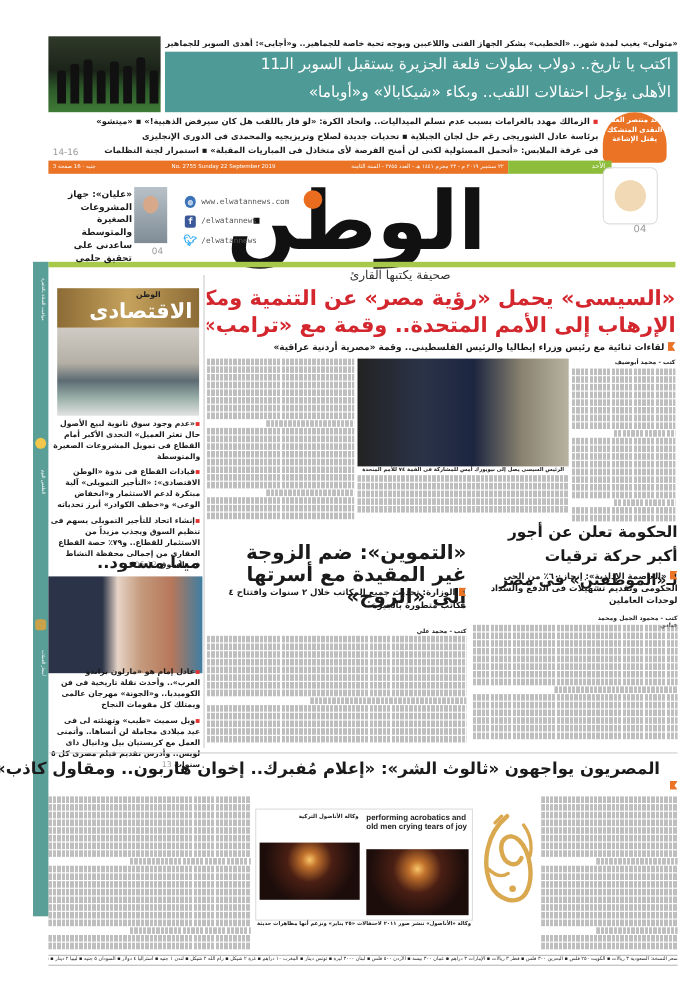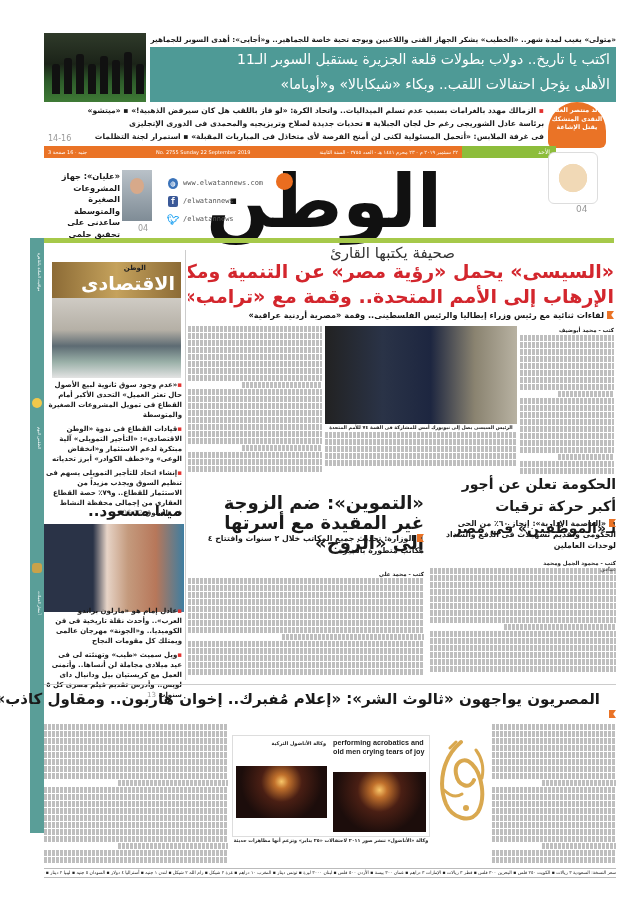--- a/index.html
+++ b/index.html
@@ -20,21 +20,21 @@
   .bullet { color: #e2312f; }
   #sports-pages { left: 28px; top: 134px; font-size: 8px; color: #999; margin-left: 20px; }
   #columnist-badge { left: 548px; top: 102px; width: 58px; height: 46px; border-radius: 29px 29px 6px 6px; background: #ea7326; color: #fff; font-size: 6.3px; font-weight: bold; text-align: center; line-height: 8.5px; padding-top: 4px; }
   #date-bar-full { left: 44px; top: 146px; width: 418px; height: 12px; background: #ea7326; color: #fff; font-size: 5px; line-height: 12px; padding: 0 4px; white-space: nowrap; overflow: hidden; display:flex; justify-content: space-between; }
   #date-bar-green { left: 462px; top: 146px; width: 94px; height: 12px; background: #8dbd3b; color:#fff; font-size: 6px; line-height: 12px; padding-right: 6px; }
 
   
   #logo { left: 262px; top: 160px; width: 180px; height: 82px; }
   #logo-word { position:absolute; right:0; top:0; font-size: 74px; font-weight: bold; line-height: 82px; color:#111; letter-spacing:-2px; }
   #logo-dot { left: 276px; top: 173px; width: 17px; height: 17px; border-radius: 50%; background: #ea6d1f; }
-  #tagline { left: 318px; top: 244px; font-size: 15px; color: #333; margin-left: 12px; }
+  #tagline { left: 318px; top: 244px; font-size: 11px; color: #333; }
   #green-rule { left: 44px; top: 238px; width: 570px; height: 5px; background: #a6c94a; }
   #social { left: 168px; top: 174px; font-size: 7px; color: #555; font-family: "DejaVu Sans Mono", monospace; }
   #social .row { display:flex; align-items:center; height: 18px; gap: 5px; }
   .sicon { width: 10px; height: 11px; display:inline-flex; align-items:center; justify-content:center; color:#fff; font-size:8px; font-weight:bold; border-radius: 2px; }
   #teaser-photo { left: 122px; top: 170px; width: 30px; height: 51px; background: linear-gradient(180deg,#b9c1c8,#7f8c96); }
   #teaser-photo::after{ content:""; position:absolute; left:8px; top:8px; width:14px; height:16px; border-radius:50%; background:#d7a98a; }
   #teaser-text { left: 48px; top: 171px; width: 72px; font-size: 8.2px; font-weight: bold; line-height: 11.5px; }
   #teaser-page { left: 138px; top: 224px; font-size: 8px; color: #999; }
   #caricature { left: 548px; top: 152px; width: 50px; height: 52px; border-radius: 6px; background: radial-gradient(circle at 50% 50%, #f1d9b6 0, #f1d9b6 40%, #fff 42%); border: 1px solid #ddd; }
   #caricature-page { left: 576px; top: 204px; font-size: 9px; color: #999; }

